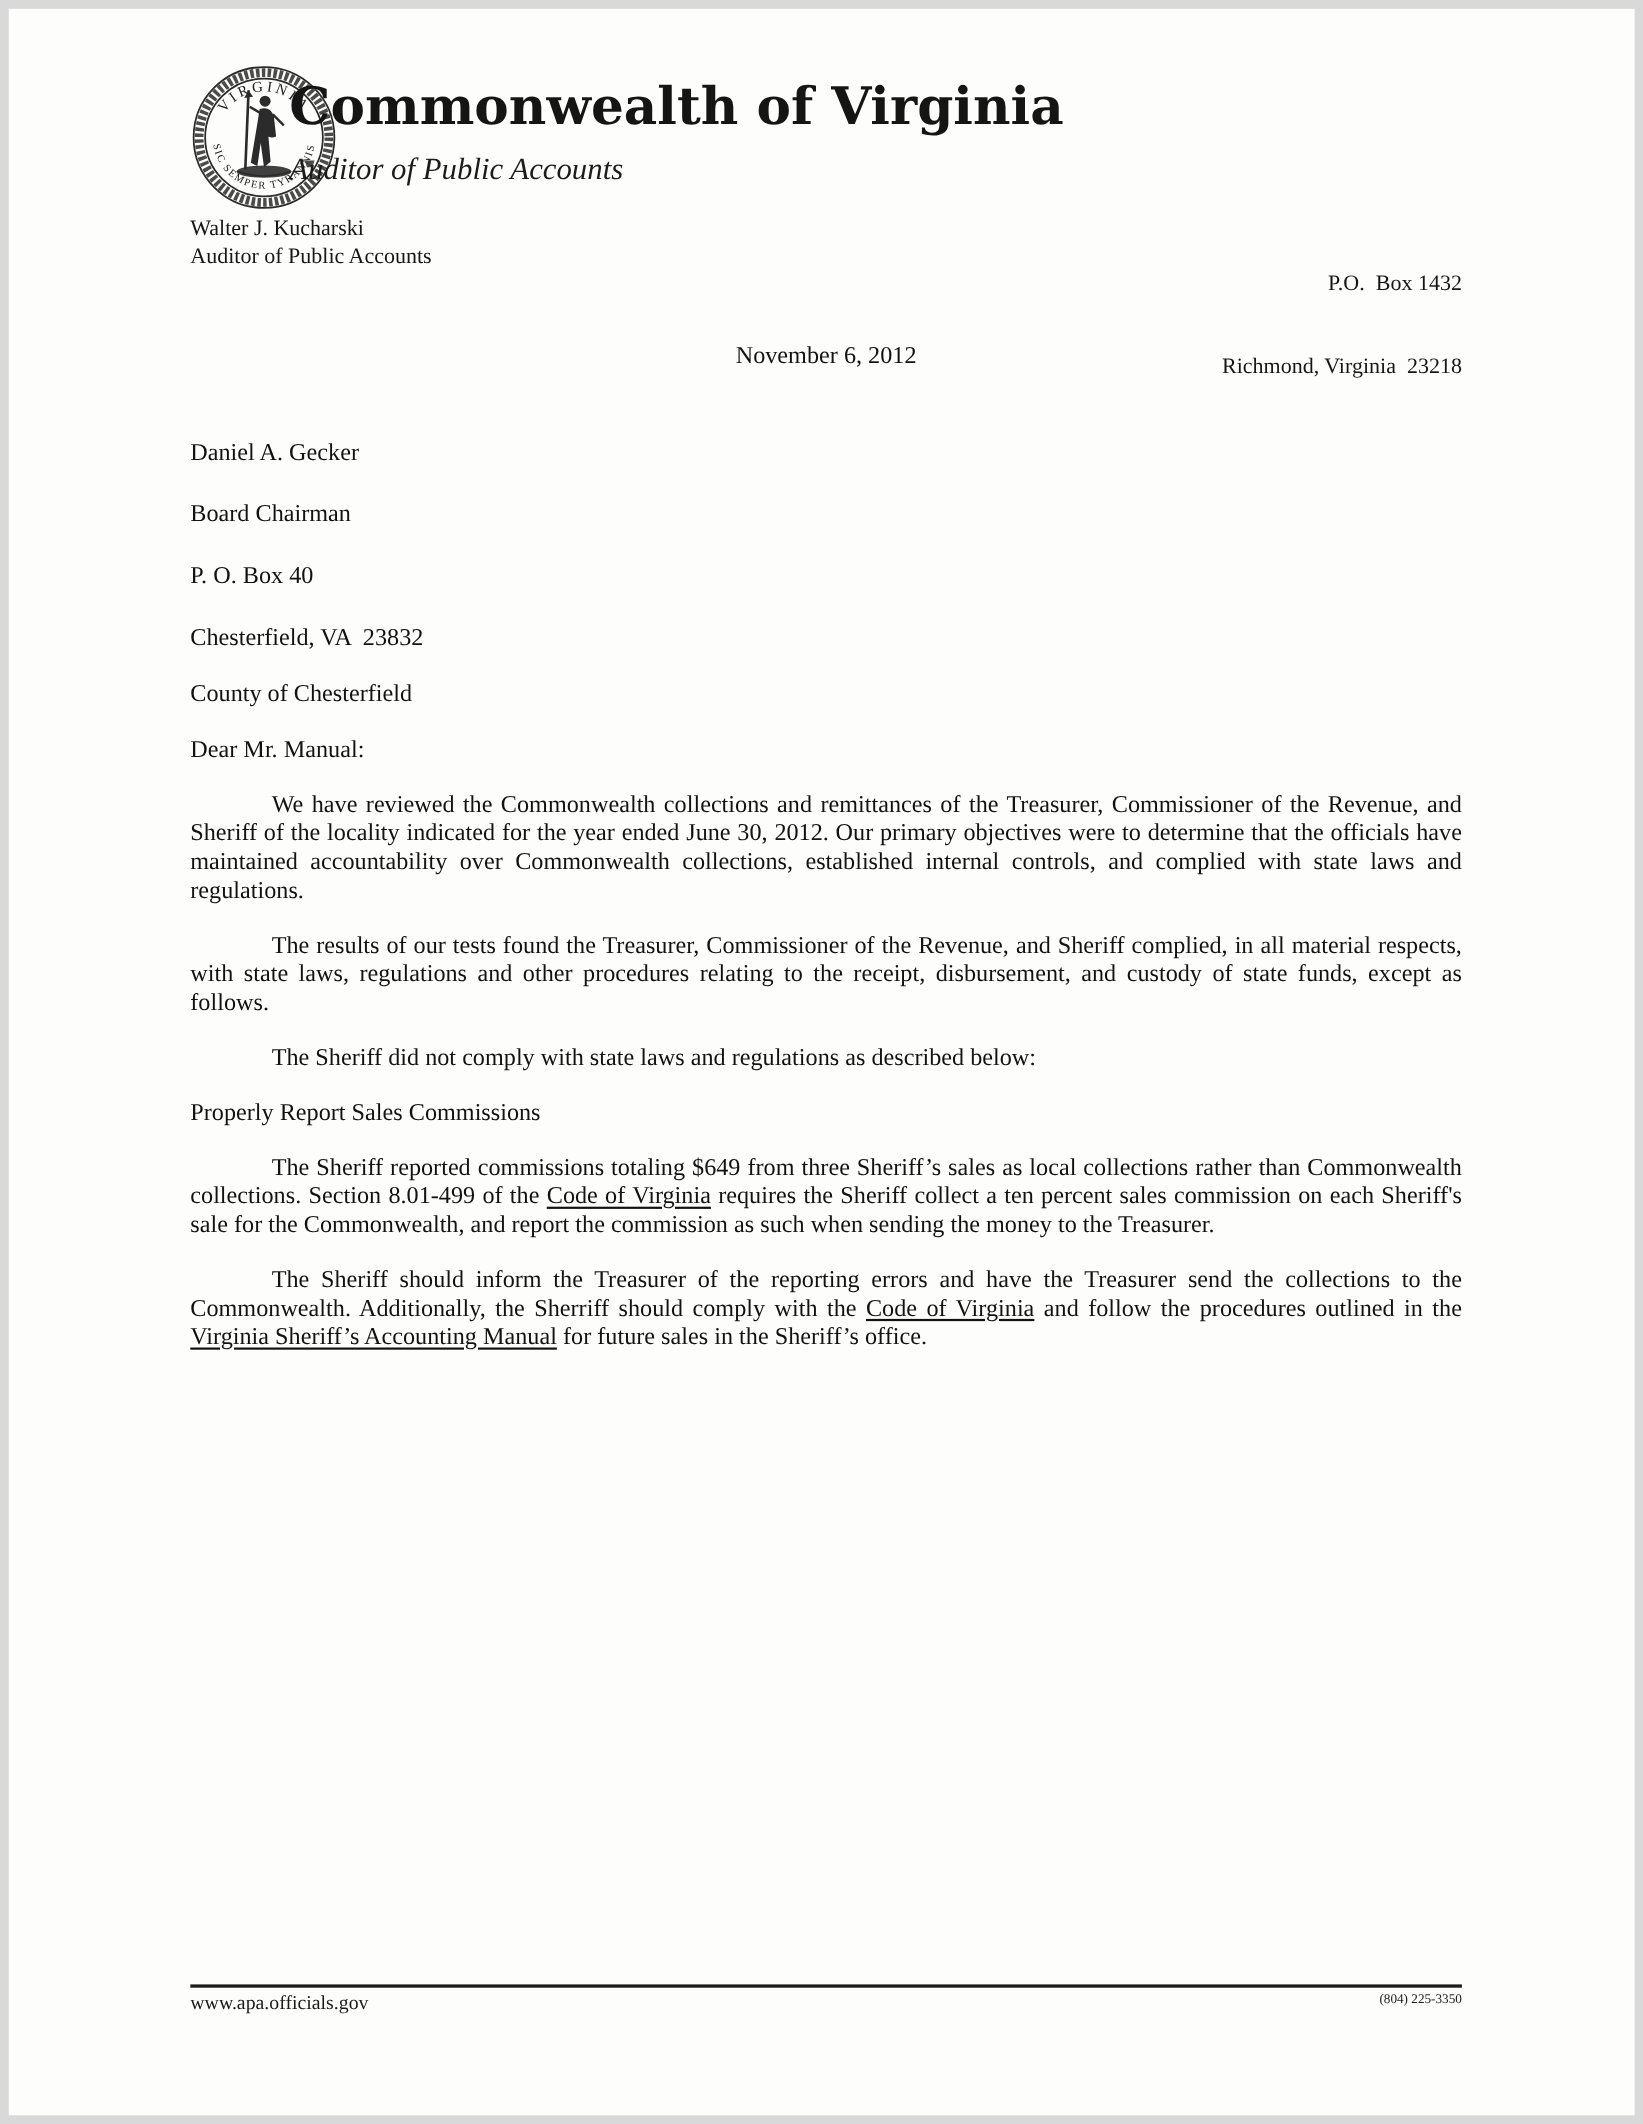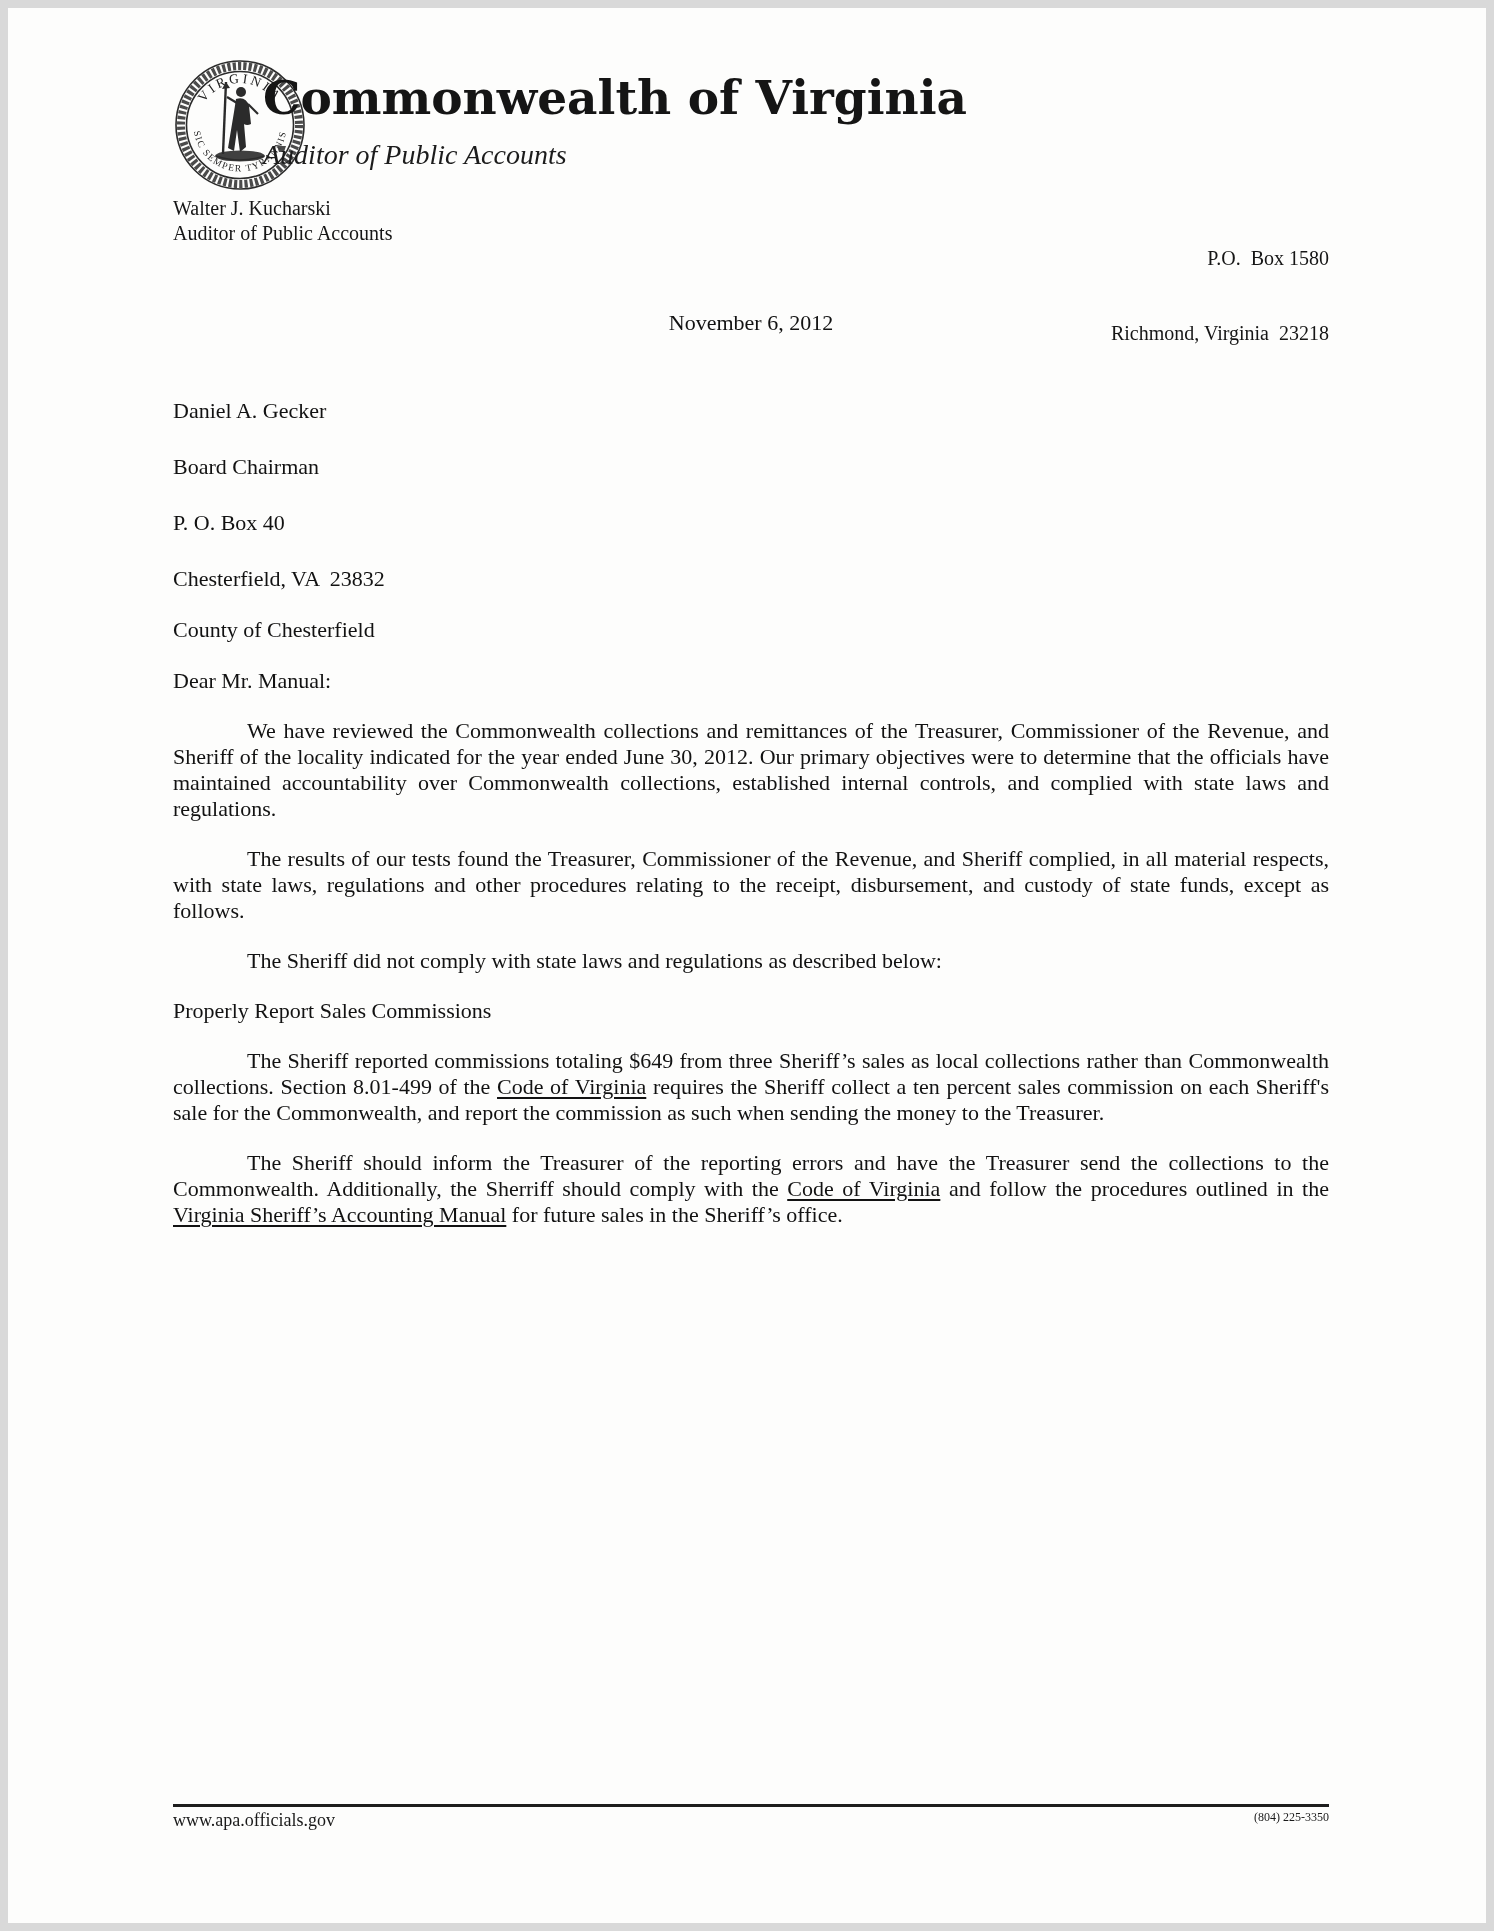--- a/index.html
+++ b/index.html
@@ -112,21 +112,21 @@
       <div class="title">Commonwealth of Virginia</div>
       <div class="subtitle">Auditor of Public Accounts</div>
     </div>
 
     <div class="sender-row">
       <div class="sender-left">
         <div>Walter J. Kucharski</div>
         <div>Auditor of Public Accounts</div>
       </div>
       <div class="sender-right">
-        <div>P.O.  Box 1580</div>
+        <div>P.O.  Box 1432</div>
         <div>Richmond, Virginia  23218</div>
       </div>
     </div>
 
     <div class="letter-body">
       <div class="date-line">November 6, 2012</div>
 
       <div class="recipient">
         <div class="line">Daniel A. Gecker</div>
         <div class="line">Board Chairman</div>

